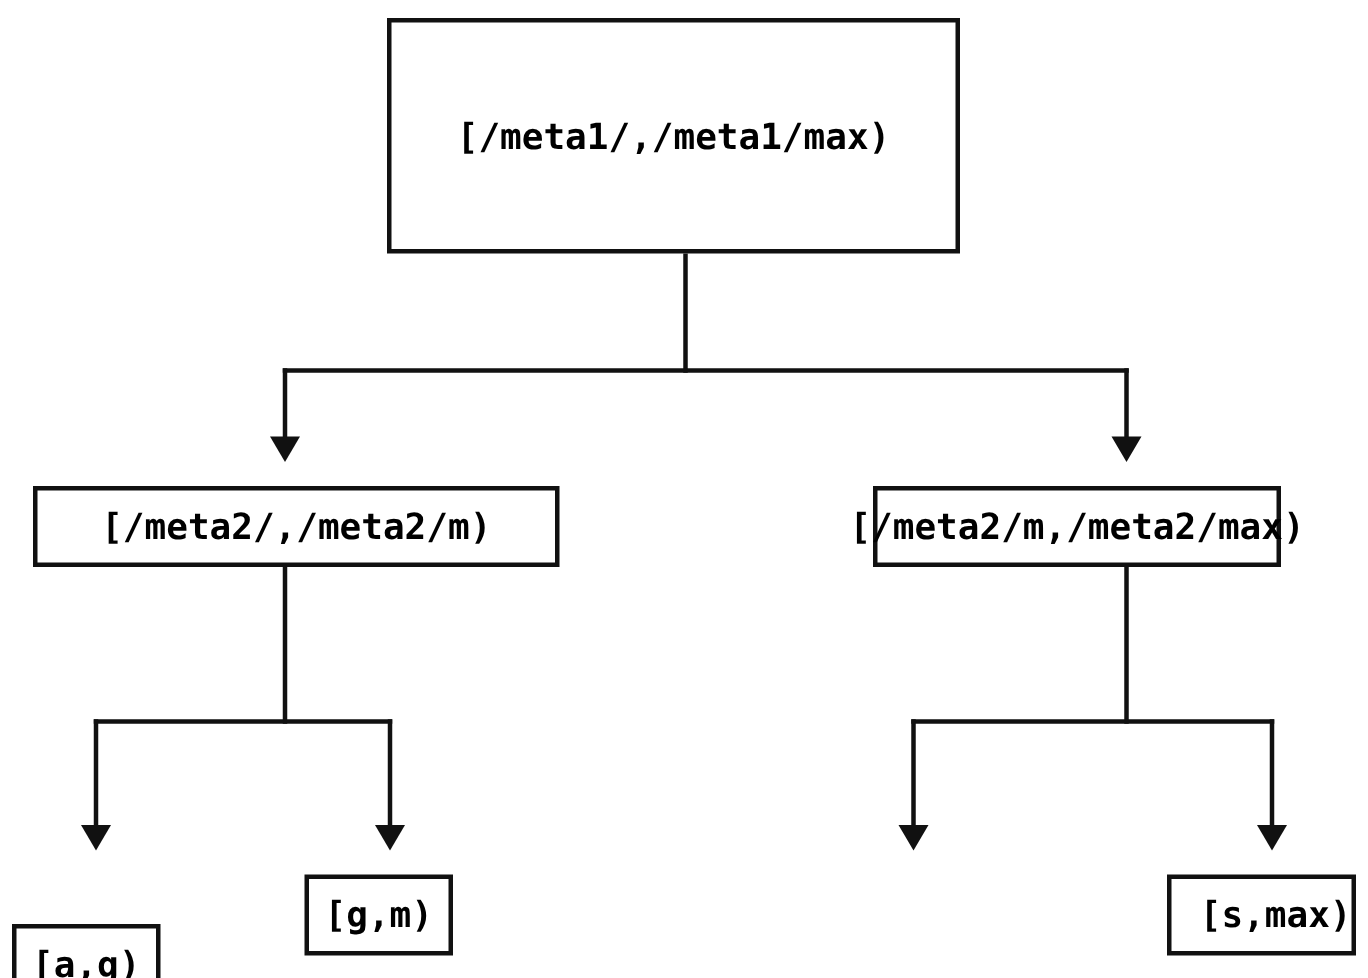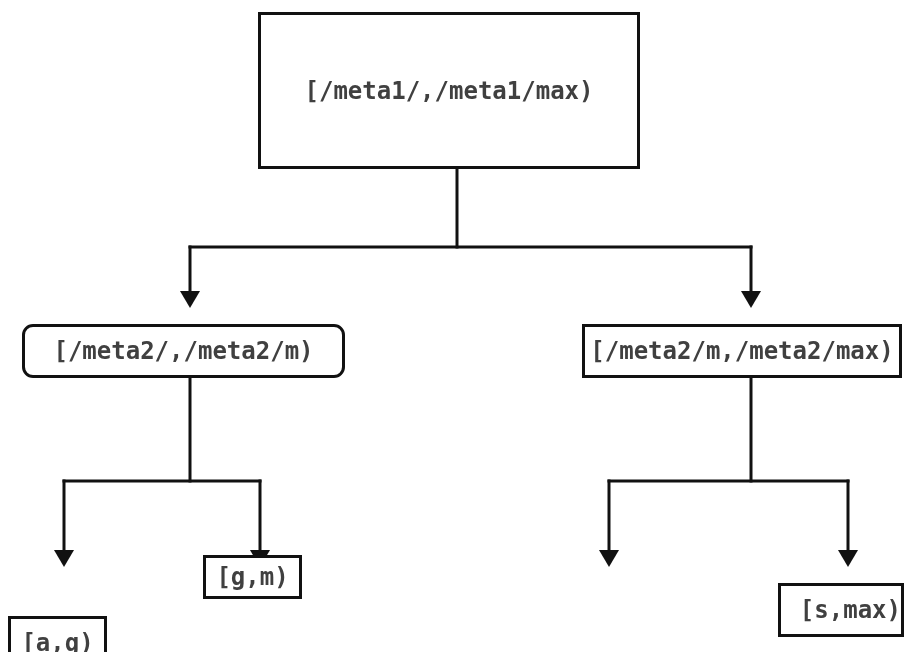--- a/index.html
+++ b/index.html
@@ -33,30 +33,30 @@
     stroke: none;
   }
   .node {
     position: absolute;
     box-sizing: border-box;
     border: 3px solid #111111;
     background: #ffffff;
     display: flex;
     align-items: center;
     justify-content: center;
-    color: #404040;
+    color: #000000;
     font-size: 24px;
     font-weight: 700;
     white-space: pre;
   }
   .node-root  { left: 258px; top: 12px;  width: 382px; height: 157px; }
-  .node-l1    { left: 22px;  top: 324px; width: 323px; height: 54px; border-radius: 11px; }
-  .node-r1    { left: 582px; top: 324px; width: 320px; height: 54px; }
+  .node-l1    { left: 22px;  top: 324px; width: 351px; height: 54px; }
+  .node-r1    { left: 582px; top: 324px; width: 272px; height: 54px; }
   .node-ll    { left: 8px;   top: 616px; width: 99px;  height: 54px; }
-  .node-lr    { left: 203px; top: 555px; width: 99px;  height: 44px; }
+  .node-lr    { left: 203px; top: 583px; width: 99px;  height: 54px; }
   .node-rl    { left: 554px; top: 583px; width: 99px;  height: 54px; }
   .node-rr    { left: 778px; top: 583px; width: 126px; height: 54px; justify-content: flex-end; }
 </style>
 </head>
 <body>
 
 <div class="canvas">
 
   <svg class="edges" viewBox="0 0 912 652" xmlns="http://www.w3.org/2000/svg">
 

